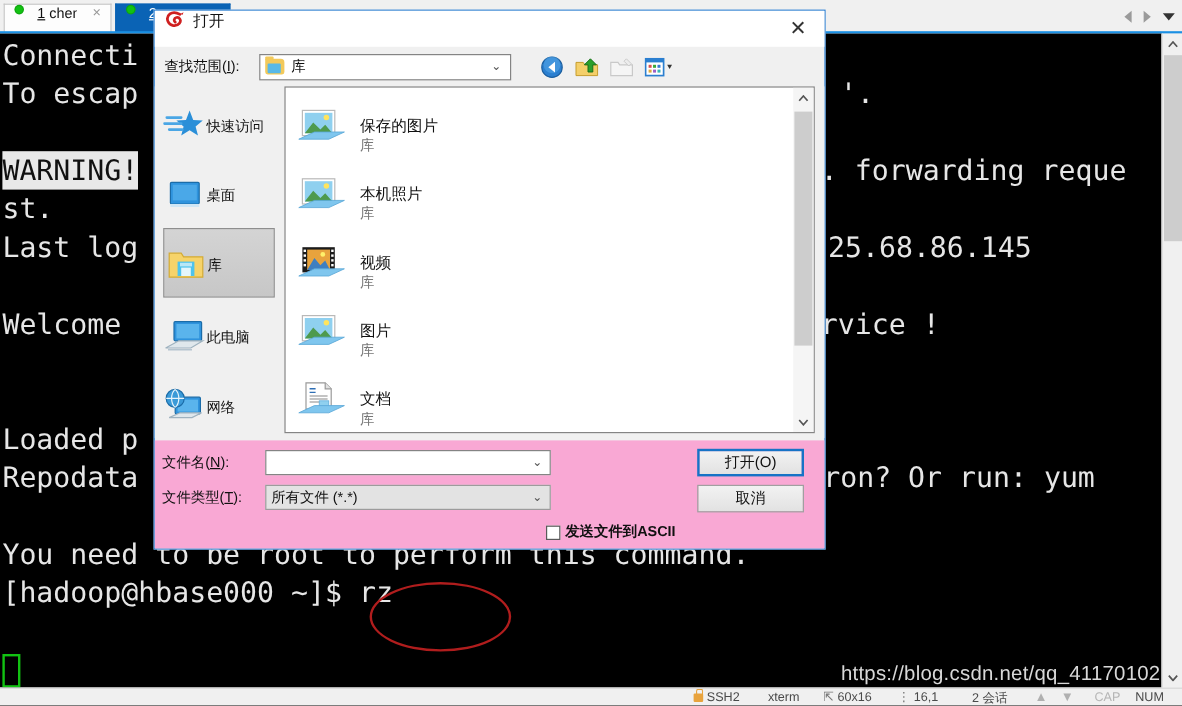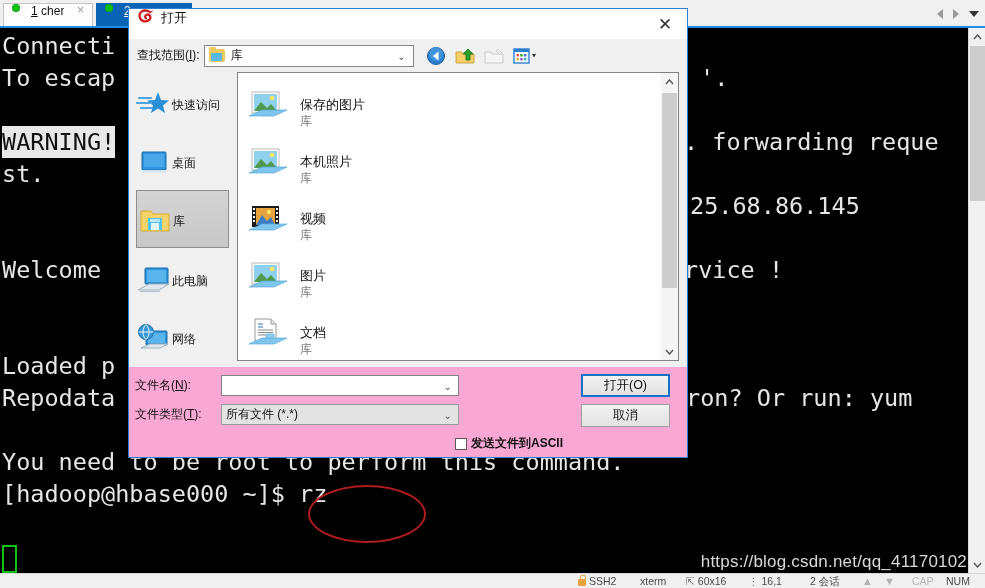--- a/index.html
+++ b/index.html
@@ -137,21 +137,21 @@
   }
   .dlg-title-text { font-size: 13px; color: #111; }
   .dlg-close {
     position: absolute; right: 0; top: 0; width: 44px; height: 30px;
     display: flex; align-items: center; justify-content: center;
     font-size: 17px; color: #333; font-family: "DejaVu Sans", sans-serif;
   }
 
   .dlg-lookin {
     height: 33px; display: flex; align-items: center; padding: 0 8px;
-    gap: 4px;
+    gap: 16px;
   }
   .lbl { font-size: 12px; color: #111; white-space: nowrap; }
   .lbl u { text-decoration: underline; }
   .combo {
     height: 22px; background: #fff; border: 1px solid #848484;
     display: flex; align-items: center; padding: 0 4px;
     position: relative; font-size: 12px; color: #111;
   }
   .combo .chev {
     position: absolute; right: 7px; top: 50%; transform: translateY(-50%);
@@ -292,20 +292,21 @@
       <span class="tri tri-d"></span>
     </div>
   </div>
   <div class="blue-rule"></div>
 
   <div class="terminal">
     <div class="term-line" style="top:2px">Connecti</div>
     <div class="term-line" style="top:34px">To escap</div>
     <div class="term-line hl" style="top:98px">WARNING!</div>
     <div class="term-line" style="top:130px">st.</div>
+    <div class="term-line" style="top:162px">Last log</div>
     <div class="term-line" style="top:226px">Welcome</div>
     <div class="term-line" style="top:322px">Loaded p</div>
     <div class="term-line" style="top:354px">Repodata</div>
     <div class="term-line" style="top:418px">You need to be root to perform this command.</div>
     <div class="term-line" style="top:450px">[hadoop@hbase000 ~]$ rz</div>
 
     <div class="term-line" style="top:34px;left:700px">'.</div>
     <div class="term-line" style="top:98px;left:684px">. forwarding reque</div>
     <div class="term-line" style="top:162px;left:690px">25.68.86.145</div>
     <div class="term-line" style="top:226px;left:684px">rvice !</div>

